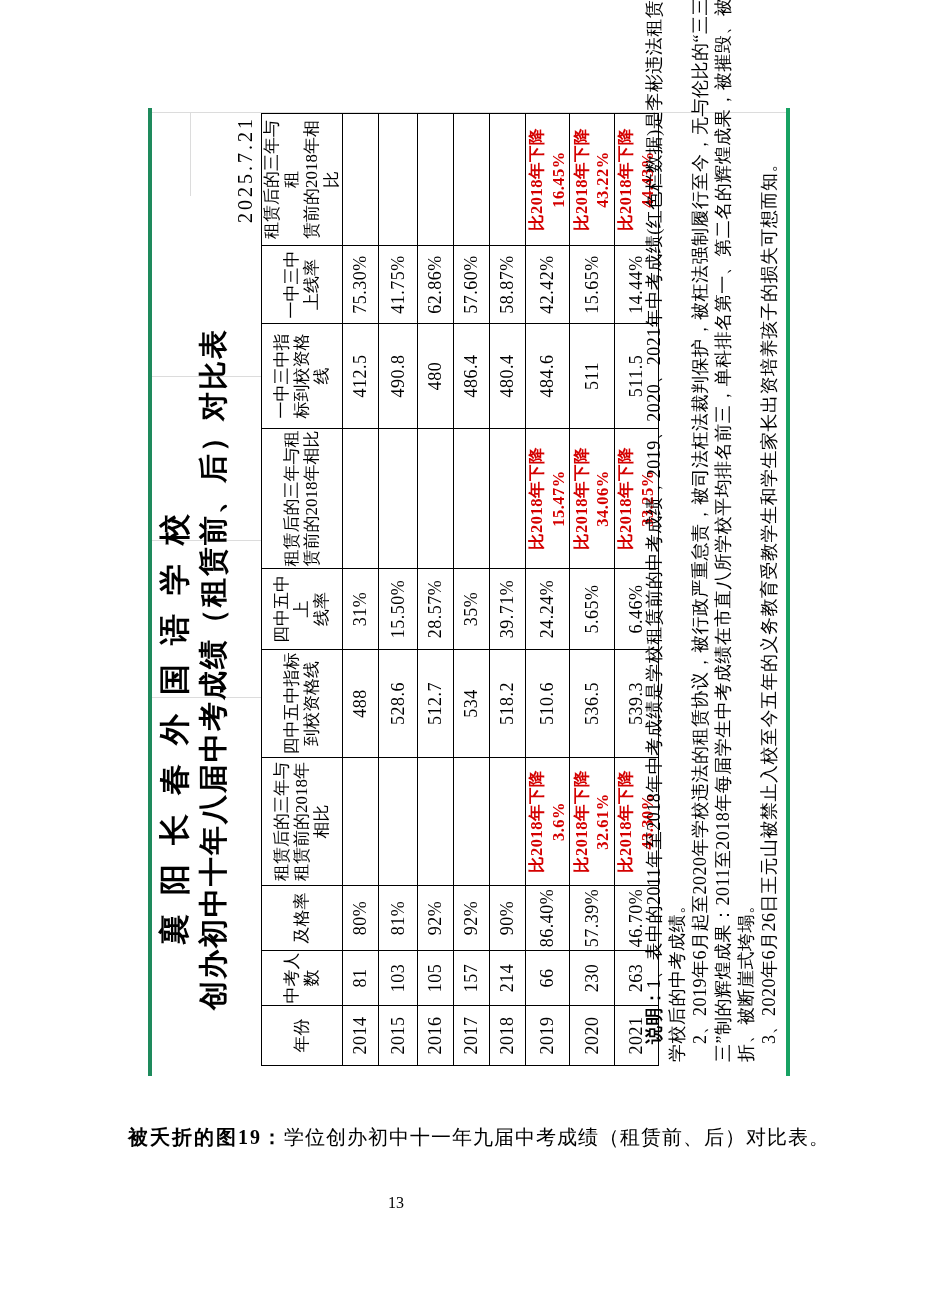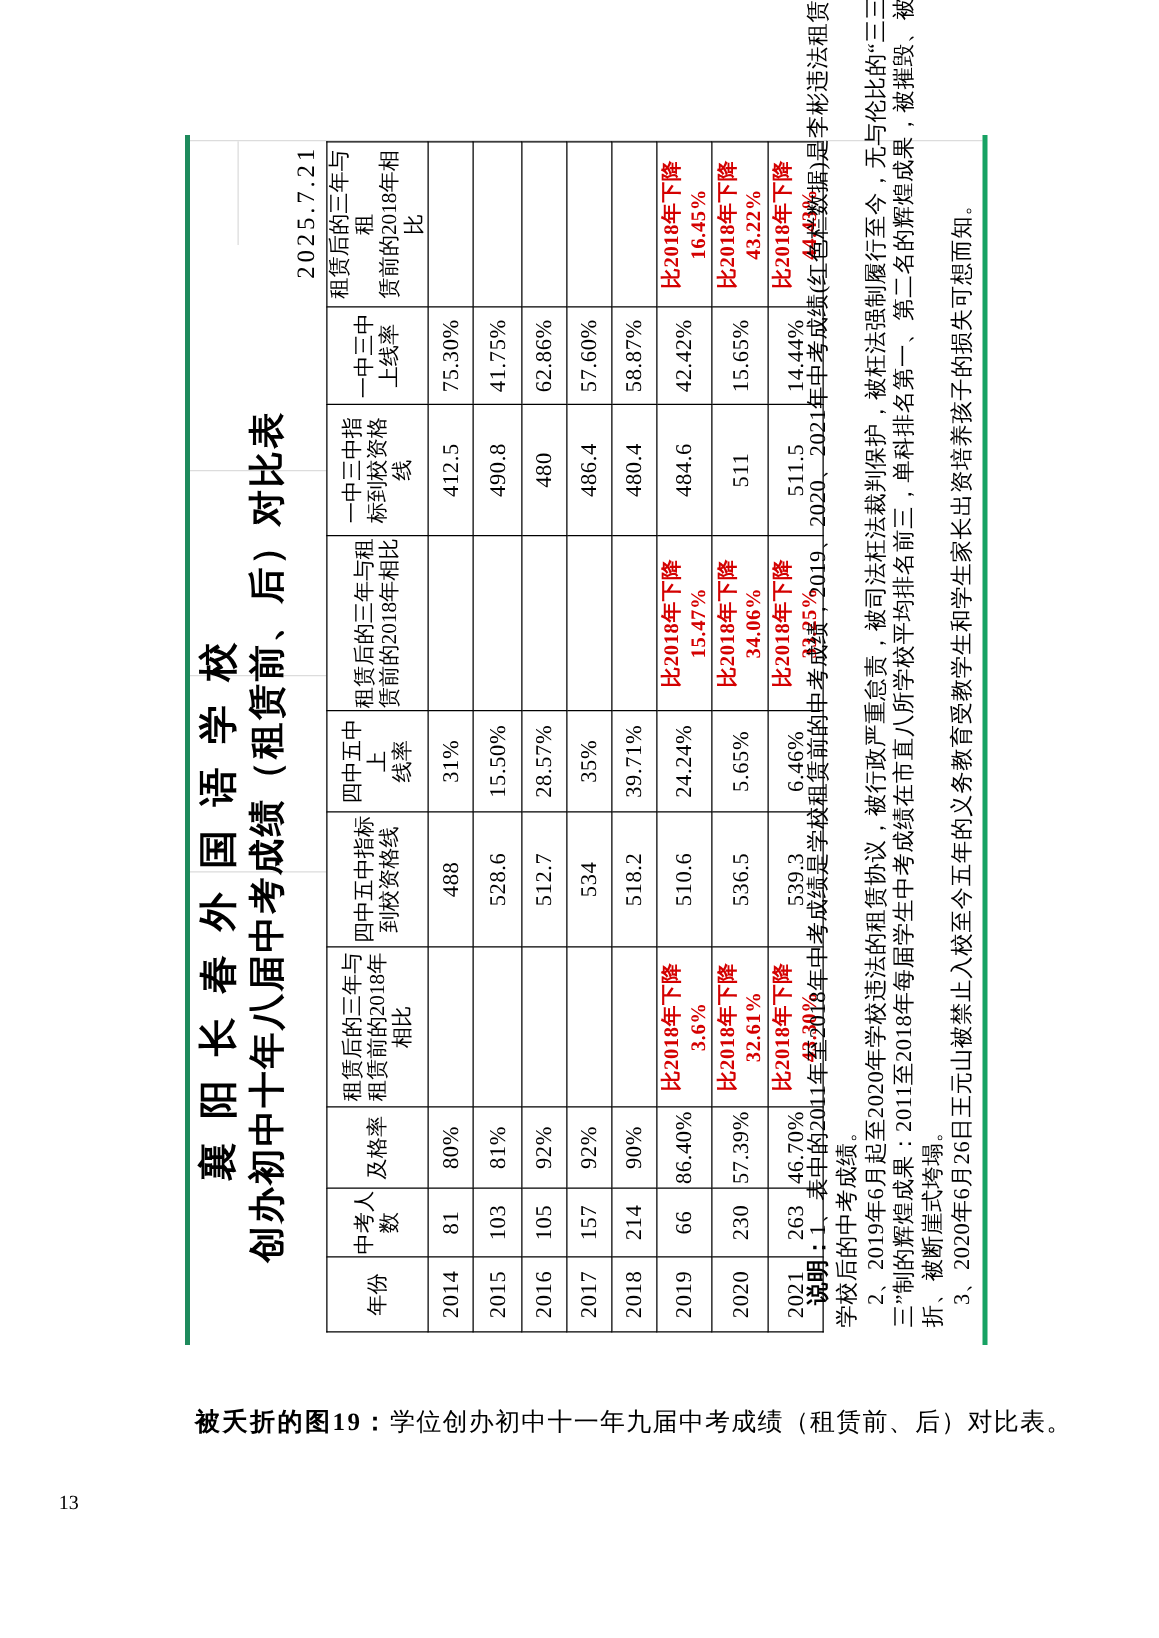--- a/index.html
+++ b/index.html
@@ -39,23 +39,23 @@
     overflow:hidden;
   }
   table.score td.num{font-size:18px;letter-spacing:0.5px;}
   table.score td.red{
     color:var(--red);font-weight:bold;font-size:16.5px;line-height:1.3;letter-spacing:0.5px;
   }
   .notes{position:absolute;left:14px;top:494px;width:950px;font-size:18px;}
   .note-line{position:absolute;left:0;white-space:nowrap;letter-spacing:0.5px;}
   .note-line.indent{padding-left:18px;}
   .note-prefix{font-weight:bold;}
-  .caption{position:absolute;left:156px;top:1124px;font-size:20px;white-space:nowrap;letter-spacing:1px;}
+  .caption{position:absolute;left:128px;top:1124px;font-size:20px;white-space:nowrap;letter-spacing:1px;}
   .caption-bold{font-weight:bold;letter-spacing:2px;}
-  .page-number{position:absolute;left:0;top:1194px;width:792px;text-align:left;font-size:16px;margin-left:47px;}
+  .page-number{position:absolute;left:0;top:1194px;width:792px;text-align:center;font-size:16px;}
 </style>
 </head>
 <body>
 
 <div class="rot-wrap">
   <div class="sheet">
 
     <div class="gridline gl-v" style="left:378px;top:0;height:113px;"></div>
     <div class="gridline gl-v" style="left:535px;top:0;height:113px;"></div>
     <div class="gridline gl-v" style="left:699px;top:0;height:113px;"></div>

